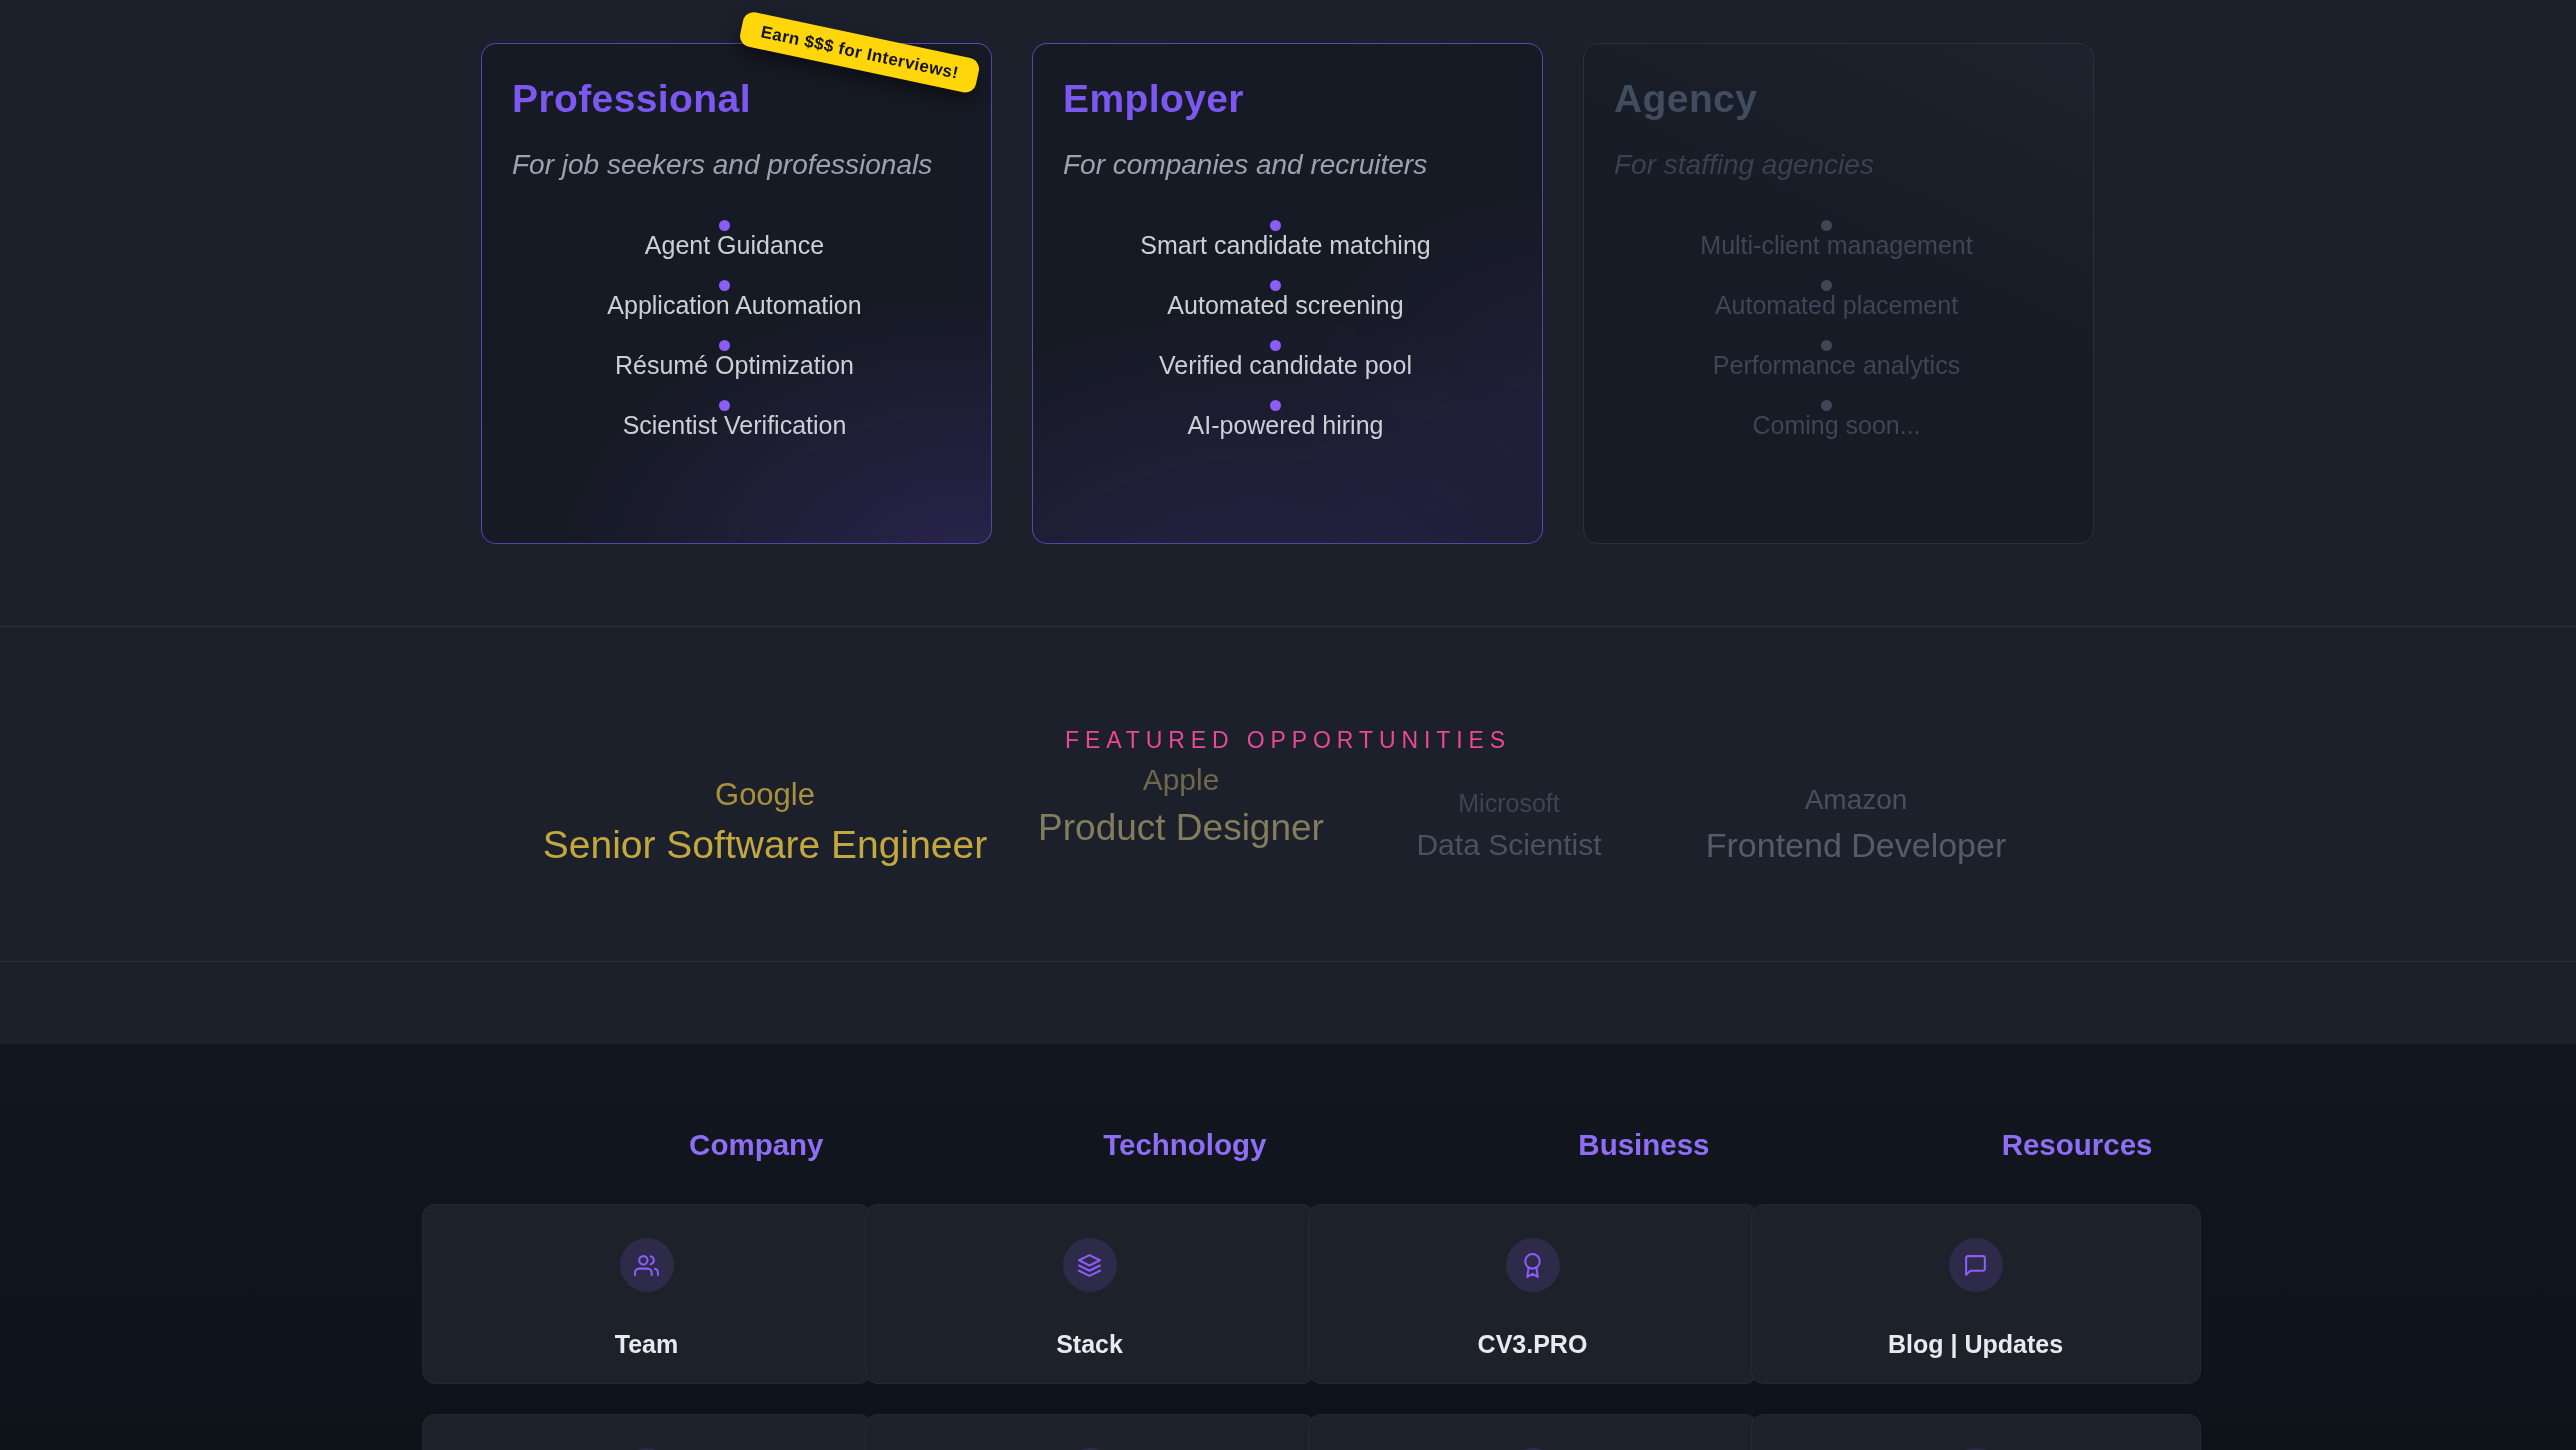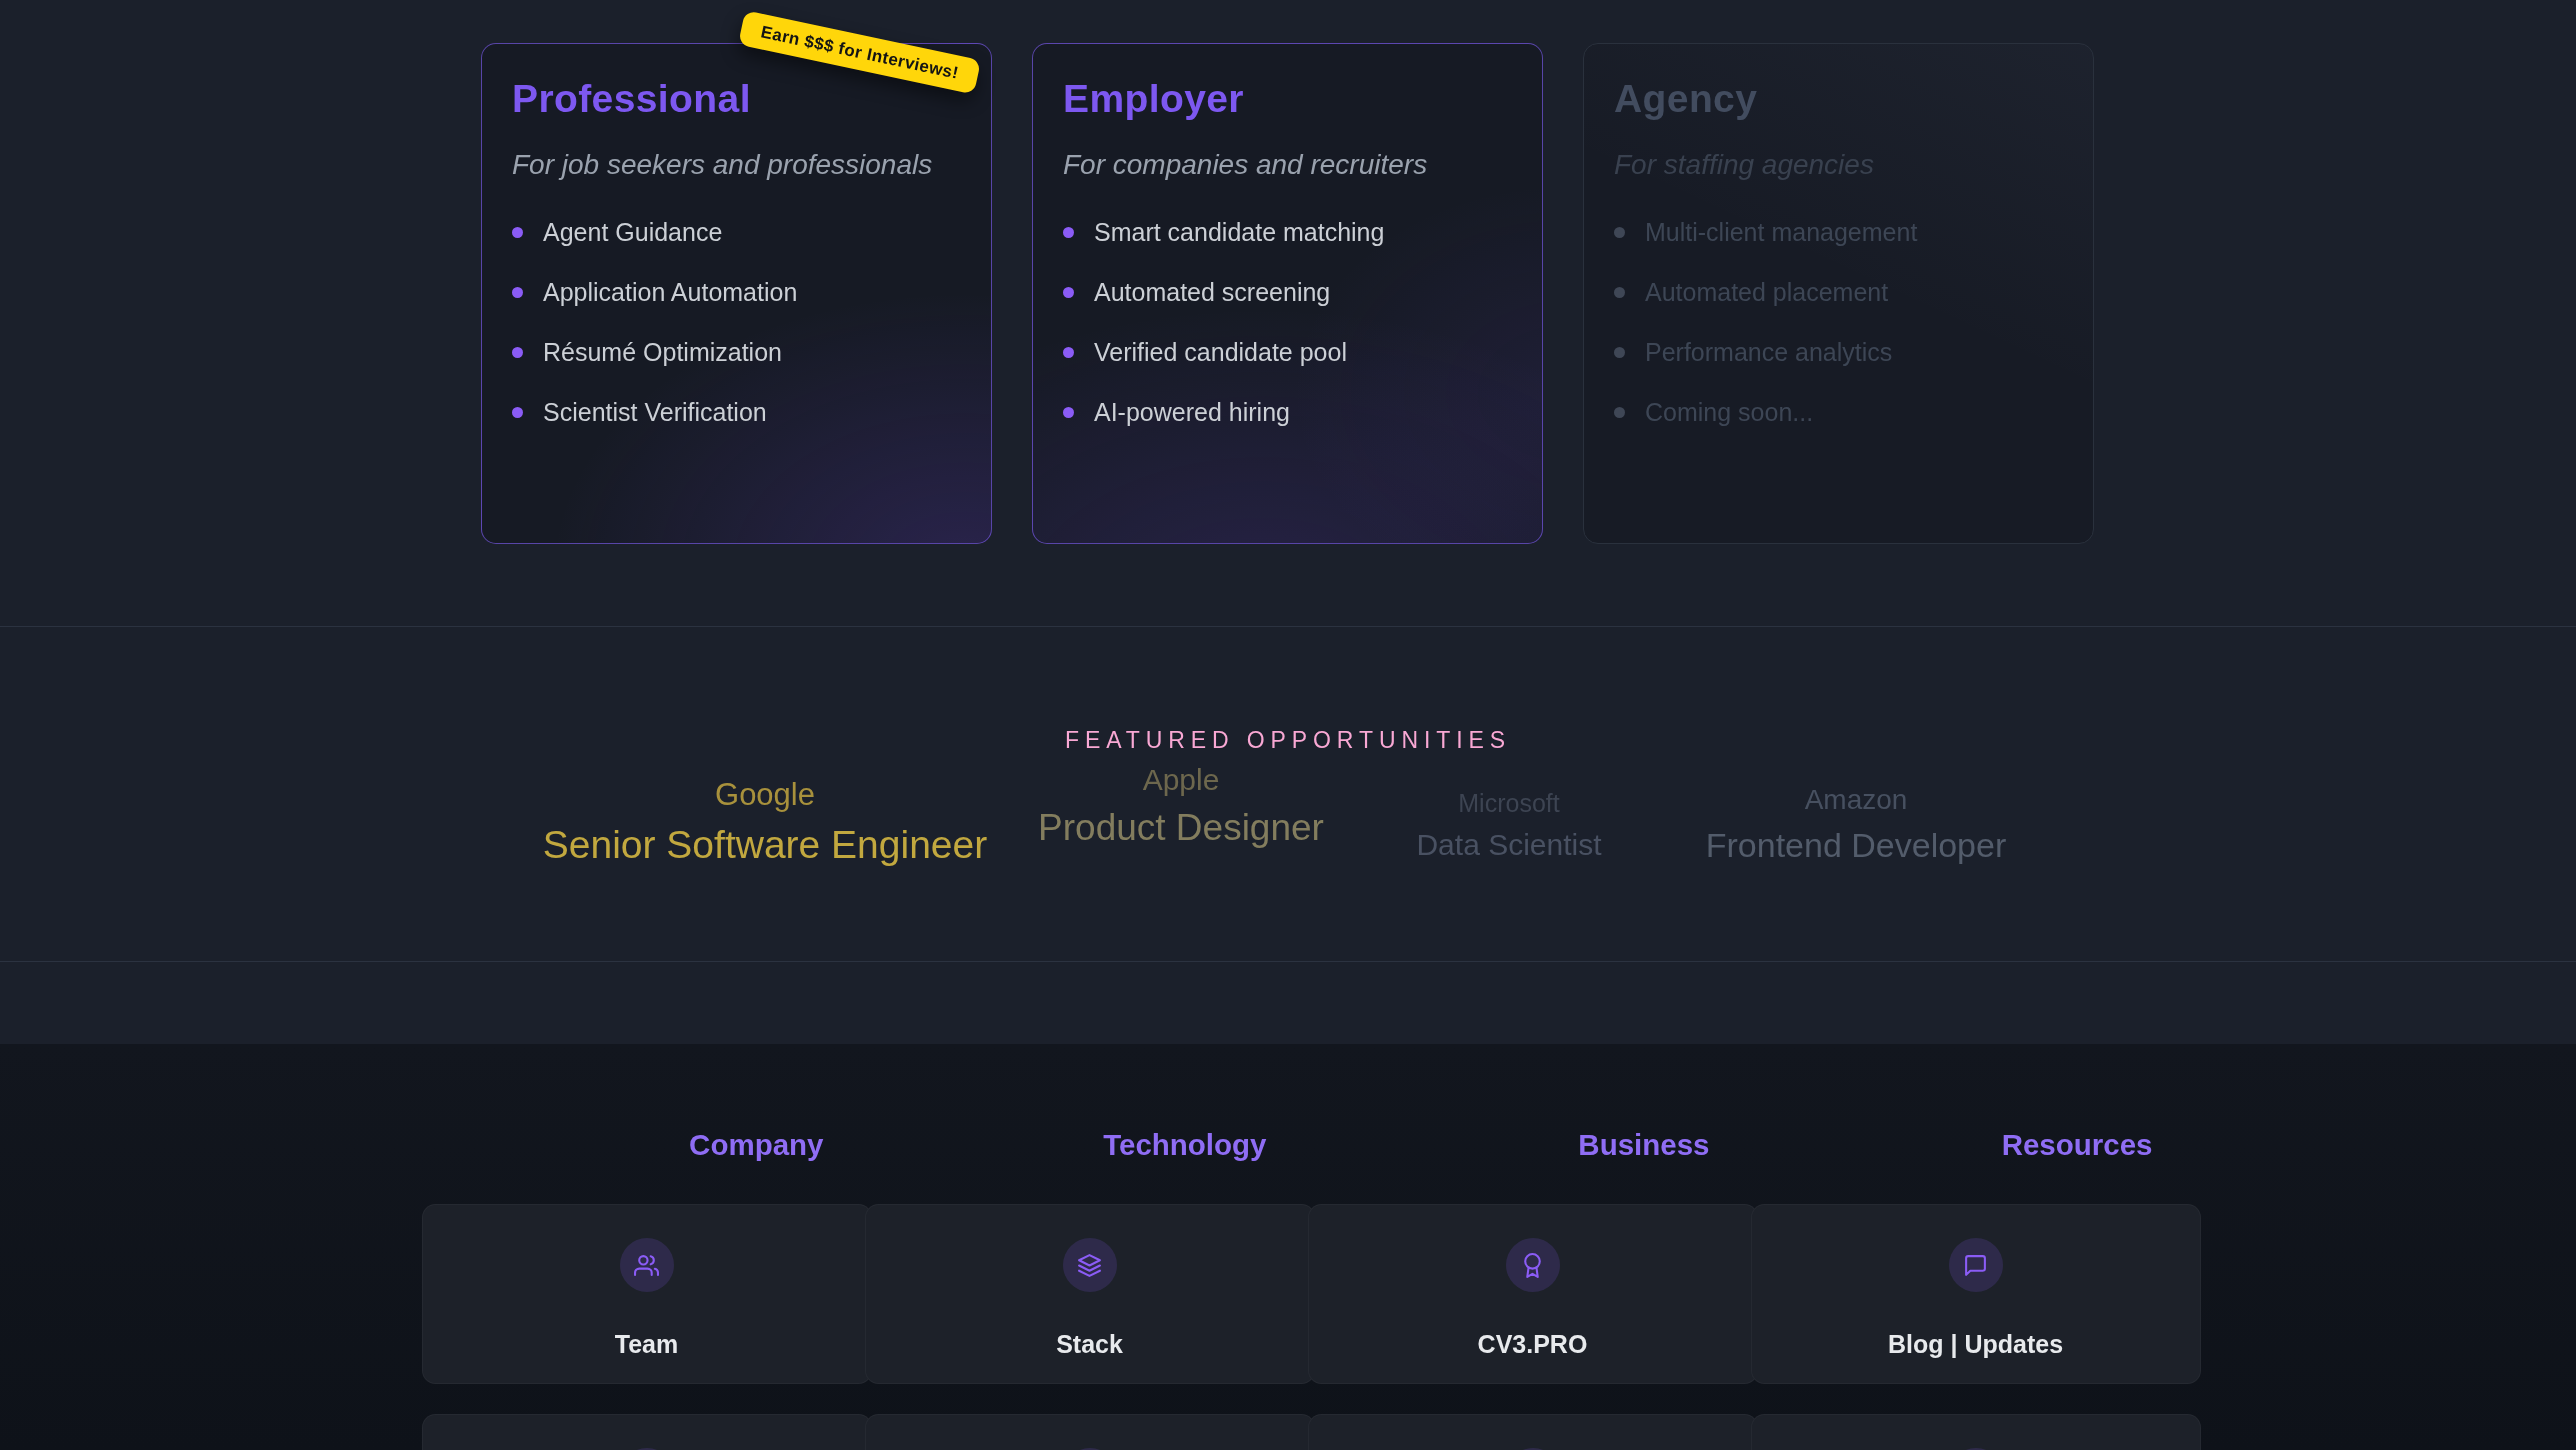--- a/index.html
+++ b/index.html
@@ -68,20 +68,21 @@
     list-style:none;
     margin-top:39px;
   }
   .plan-features li{
     display:flex;
     align-items:center;
     height:25px;
     margin-bottom:35px;
     font-size:25px;
     color:#ccd0d6;
+    flex-direction:column;
   }
   .plan-card.disabled .plan-features li{color:#3d4655;}
   .dot{
     width:11px;height:11px;border-radius:50%;
     background:var(--accent-purple);
     margin-right:20px;
     flex-shrink:0;
   }
   .plan-card.disabled .dot{background:#3f4756;}
 
@@ -108,21 +109,21 @@
     height:335px;
     background:var(--page-bg);
     border-bottom:0.8px solid #2b3240;
     padding-top:100px;
   }
   .featured-heading{
     text-align:center;
     font-size:23px;
     font-weight:400;
     letter-spacing:5.9px;
-    color:#f9a8d4;
+    color:#ec4899;
   }
   .job{
     position:absolute;
     transform:translateX(-50%);
     text-align:center;
     white-space:nowrap;
     cursor:pointer;
   }
   .job .company{margin-bottom:10px;}
   .job.em-high{top:150px;}

